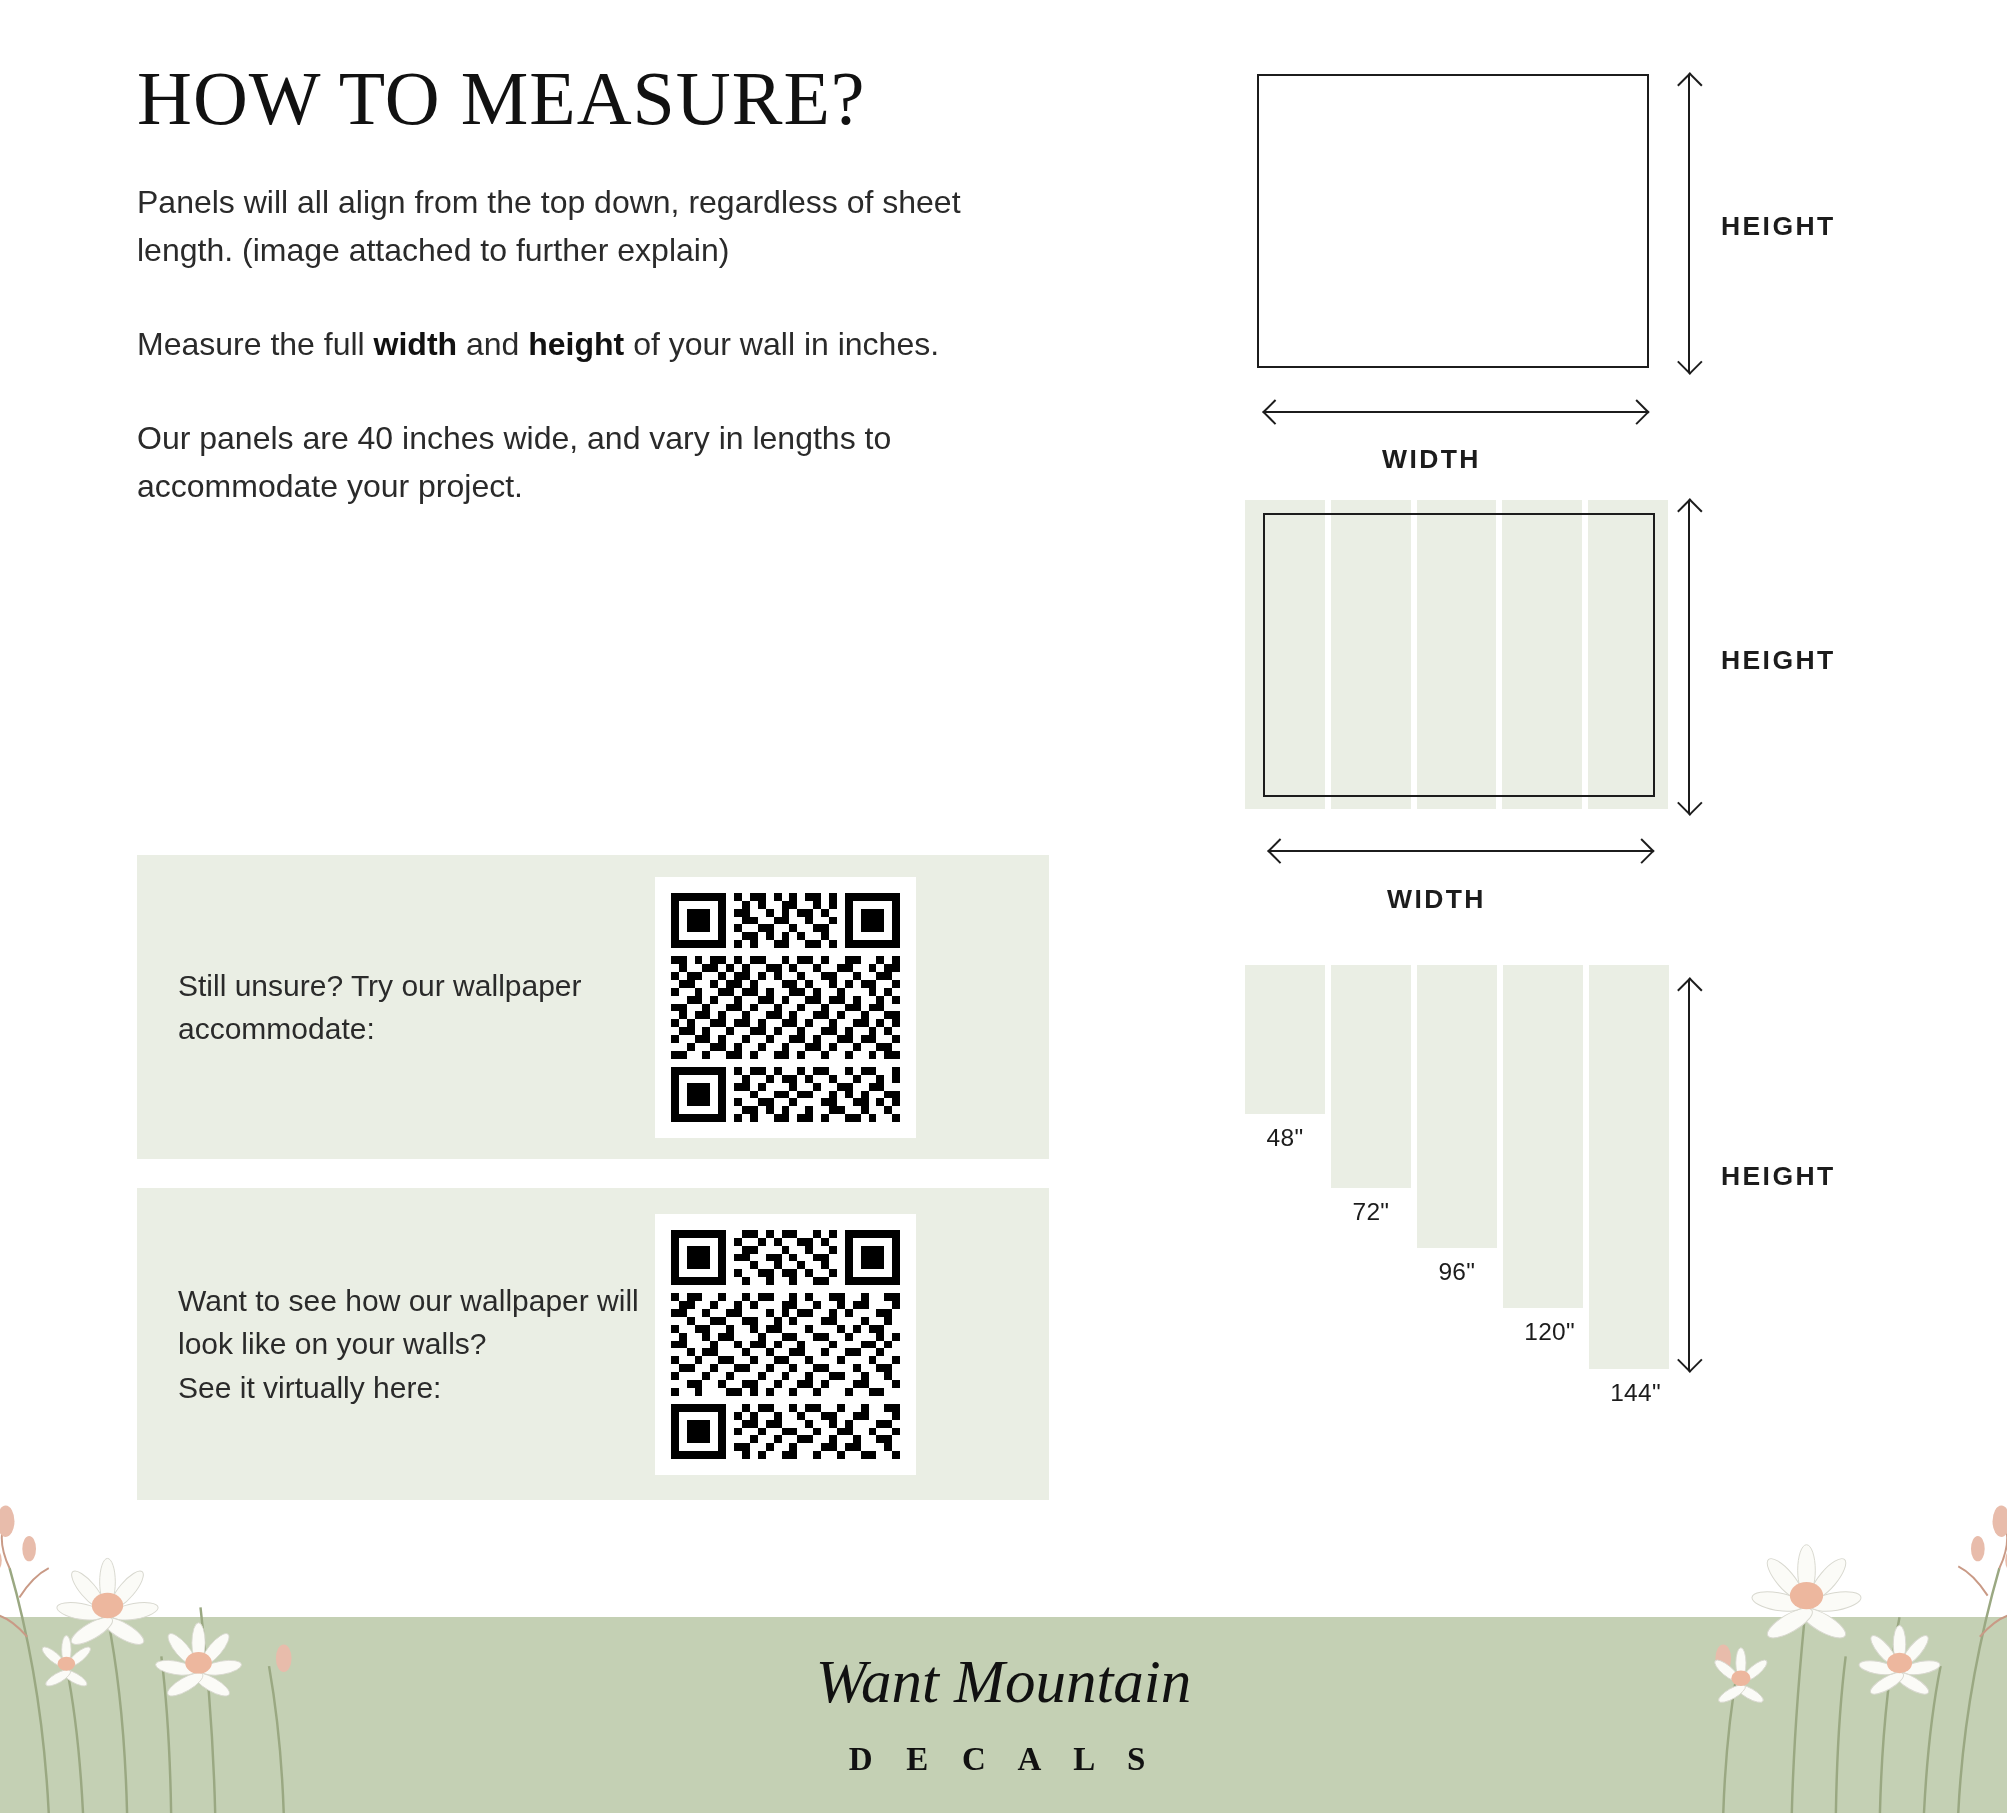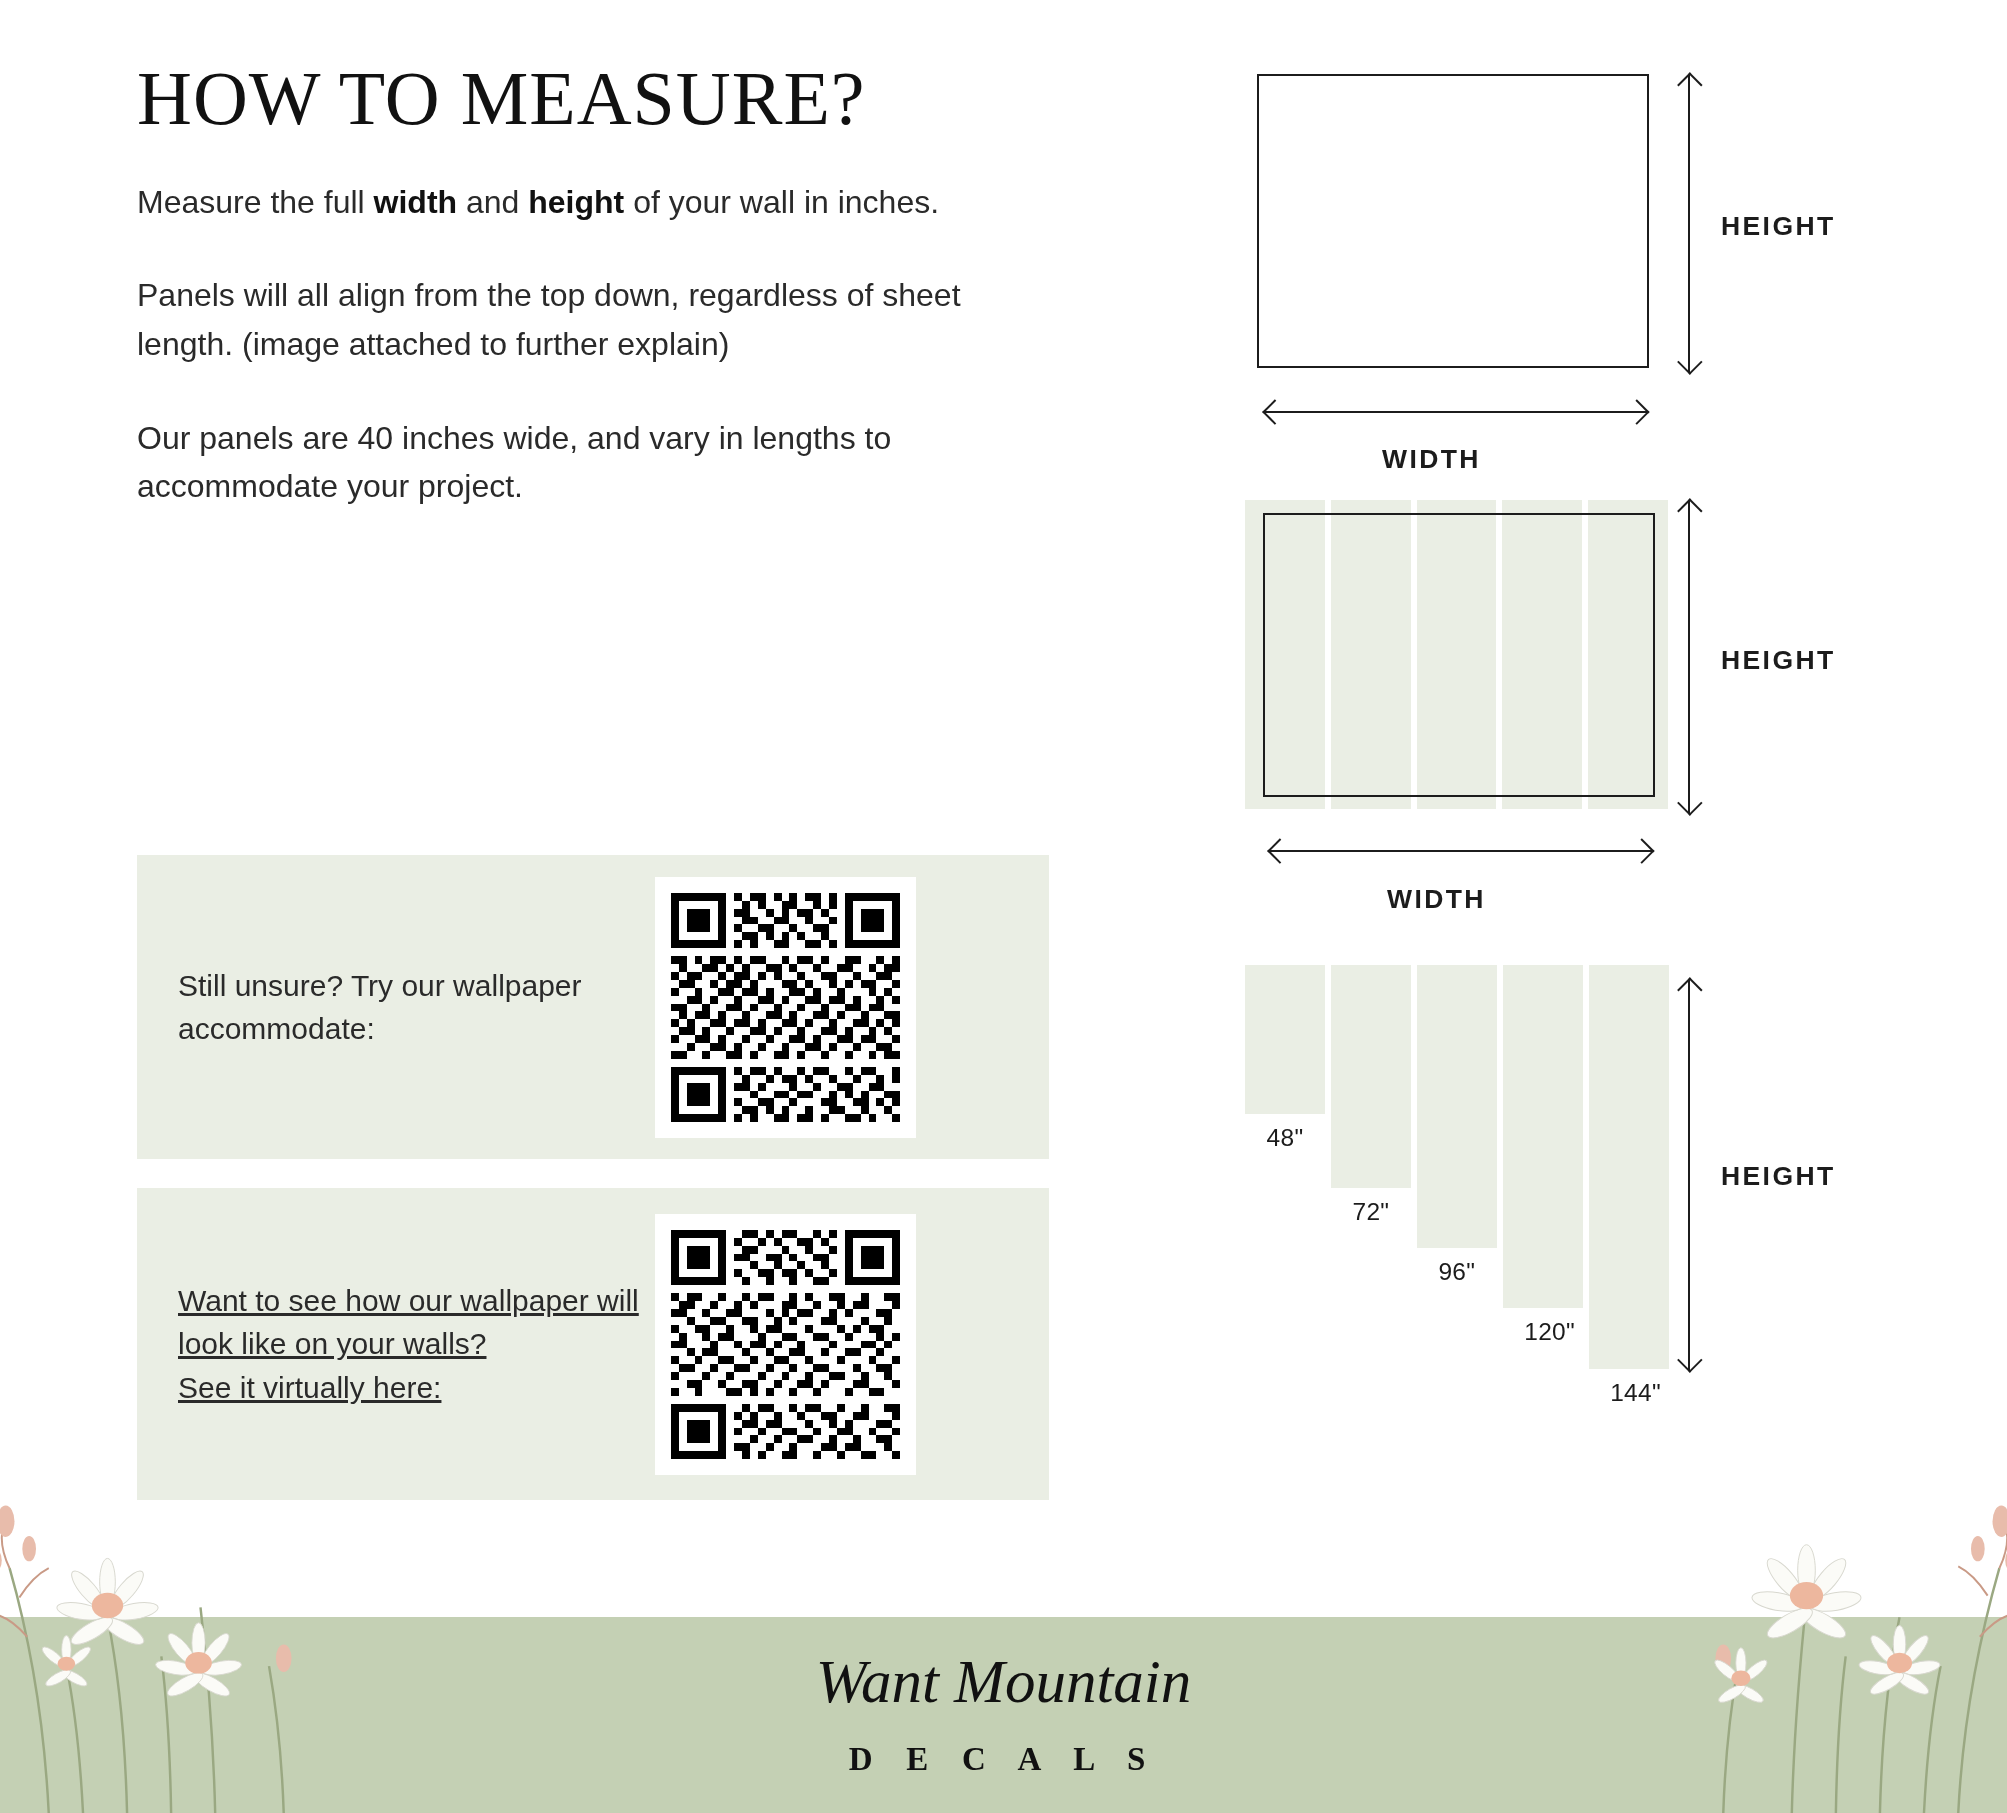--- a/index.html
+++ b/index.html
@@ -216,25 +216,25 @@
   .floral { position: absolute; pointer-events: none; }
   #floral-left  { left: -9.8px;  bottom: 0; width: 421px; height: 470px; }
   #floral-right { right: -9.8px; bottom: 0; width: 421px; height: 470px; }
 </style>
 </head>
 <body>
 
 <div id="left-column">
   <h1 id="page-title">HOW TO MEASURE?</h1>
 
+  <p class="body-para">Panels will all align from the top down, regardless of sheet length. (image attached to further explain)</p>
+
   <p class="body-para">
     Measure the full <b>width</b> and <b>height</b> of your wall in inches.
   </p>
-
-  <p class="body-para">Panels will all align from the top down, regardless of sheet length. (image attached to further explain)</p>
 
   <p class="body-para">Our panels are 40 inches wide, and vary in lengths to accommodate your project.</p>
 </div>
 
 <div class="qr-box" id="qr-box-calculator">
   <div class="qr-text">Still unsure? Try our wallpaper accommodate:</div>
   <div class="qr-code">
     <svg width="261" height="261" viewBox="0 0 33 33" shape-rendering="crispEdges">
       <rect width="33" height="33" fill="#ffffff"></rect>
       <g fill="#000000">
@@ -462,21 +462,21 @@
           <rect x="21" y="30" width="1" height="1"></rect>
           <rect x="24" y="30" width="2" height="1"></rect>
           <rect x="27" y="30" width="1" height="1"></rect>
           <rect x="30" y="30" width="1" height="1"></rect>
       </g>
     </svg>
   </div>
 </div>
 
 <div class="qr-box" id="qr-box-virtual">
-  <div class="qr-text" style="white-space:pre-line;text-decoration:underline;">Want to see how our wallpaper will look like on your walls?
+  <div class="qr-text" style="white-space:pre-line;">Want to see how our wallpaper will look like on your walls?
 See it virtually here:</div>
   <div class="qr-code">
     <svg width="261" height="261" viewBox="0 0 33 33" shape-rendering="crispEdges">
       <rect width="33" height="33" fill="#ffffff"></rect>
       <g fill="#000000">
         <rect x="2" y="2" width="7" height="7"></rect>
           <rect x="3" y="3" width="5" height="5" fill="#ffffff"></rect>
           <rect x="4" y="4" width="3" height="3"></rect>
         <rect x="24" y="2" width="7" height="7"></rect>
           <rect x="25" y="3" width="5" height="5" fill="#ffffff"></rect>

